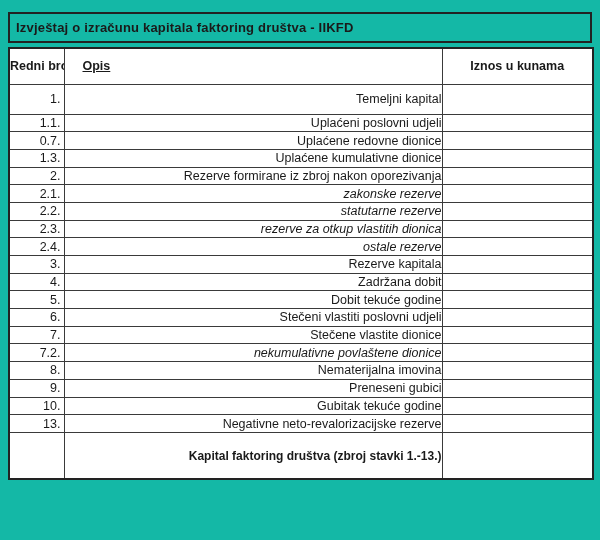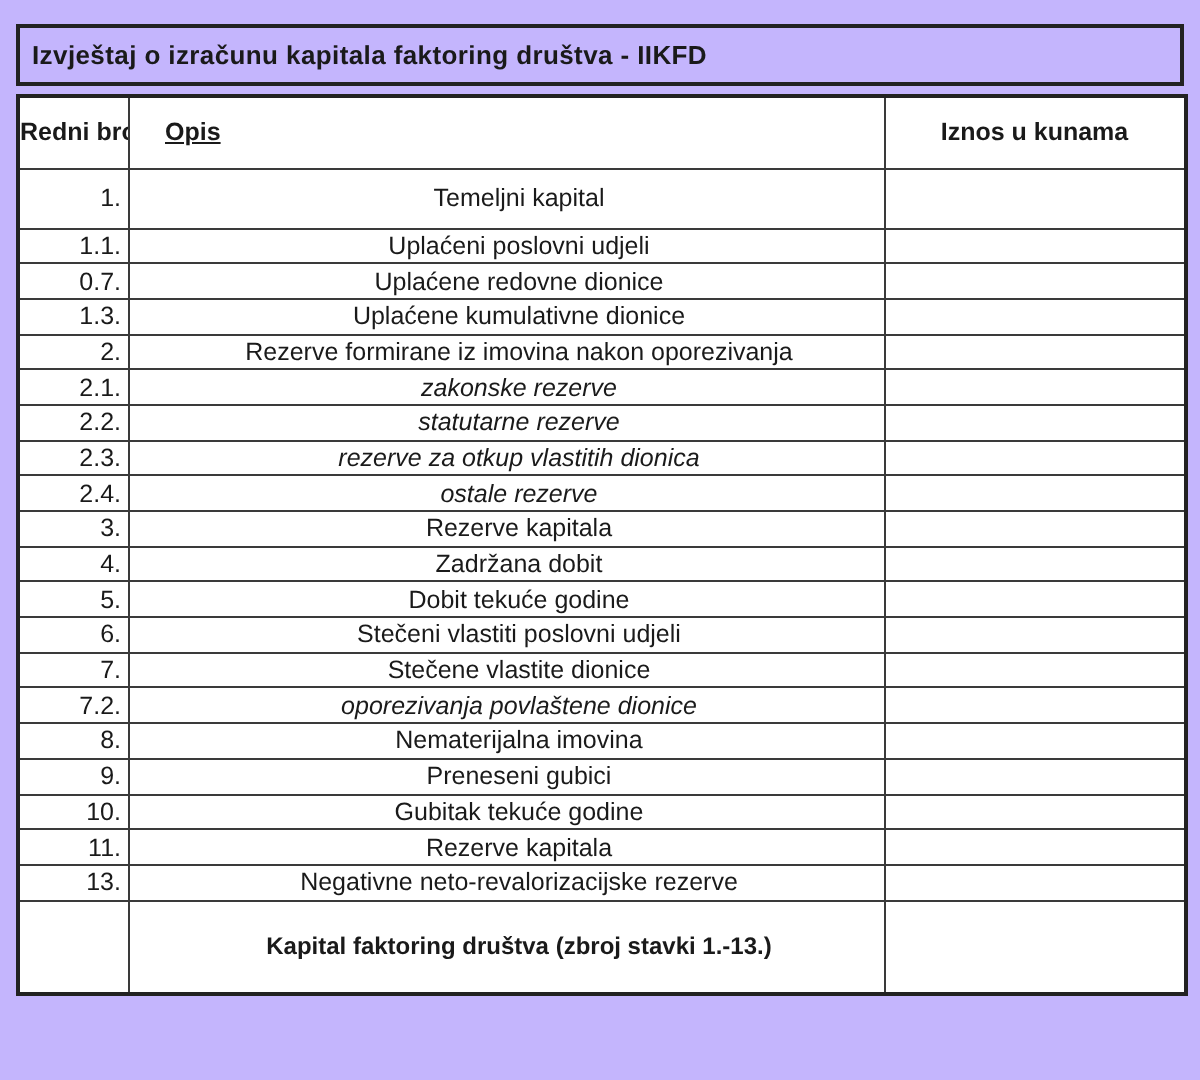--- a/index.html
+++ b/index.html
@@ -3,21 +3,21 @@
 <meta charset="utf-8">
 <style>
   * { margin: 0; padding: 0; box-sizing: border-box; }
   html, body {
     width: 600px; height: 540px;
     background: #fdfdfd;
     font-family: "Liberation Sans", "DejaVu Sans", sans-serif;
     color: #1a1a1a;
     overflow: hidden;
   }
-  .sheet { position: relative; width: 600px; height: 540px; background: #c4b5fd; }
+  .sheet { position: relative; width: 600px; height: 540px; background: #14b8a6; }
 
   .title-box {
     position: absolute; left: 8px; top: 12px;
     width: 584px; height: 31px;
     border: 2px solid #222;
     display: flex; align-items: center;
     padding-left: 6px;
     font-size: 13px; font-weight: bold;
     letter-spacing: 0.2px;
   }
@@ -50,21 +50,21 @@
     vertical-align: middle;
   }
   th.h-opis { text-align: left; padding-left: 18px; font-weight: bold; text-decoration: underline; }
   th.h-amt  { text-align: center; font-weight: bold; }
 
   tr.r-normal { height: 17.7px; }
   tr.r-first  { height: 30px; }
   tr.r-total  { height: 47px; }
 
   td.c-num  { text-align: right; padding-right: 3px; }
-  td.c-opis { text-align: center;  padding-left: 13px; }
+  td.c-opis { text-align: right;  padding-left: 13px; }
   td.c-amt  { }
 
   td.c-opis.it { font-style: italic; }
   tr.r-total td.c-opis { font-weight: bold; font-size: 12px; }
 </style>
 </head>
 <body>
 
 <div class="sheet">
 
@@ -99,21 +99,21 @@
           <td class="c-opis">Uplaćene redovne dionice</td>
           <td class="c-amt"></td>
         </tr>
         <tr class="r-normal">
           <td class="c-num">1.3.</td>
           <td class="c-opis">Uplaćene kumulativne dionice</td>
           <td class="c-amt"></td>
         </tr>
         <tr class="r-normal">
           <td class="c-num">2.</td>
-          <td class="c-opis">Rezerve formirane iz imovina nakon oporezivanja</td>
+          <td class="c-opis">Rezerve formirane iz zbroj nakon oporezivanja</td>
           <td class="c-amt"></td>
         </tr>
         <tr class="r-normal">
           <td class="c-num">2.1.</td>
           <td class="c-opis it">zakonske rezerve</td>
           <td class="c-amt"></td>
         </tr>
         <tr class="r-normal">
           <td class="c-num">2.2.</td>
           <td class="c-opis it">statutarne rezerve</td>
@@ -149,44 +149,39 @@
           <td class="c-opis">Stečeni vlastiti poslovni udjeli</td>
           <td class="c-amt"></td>
         </tr>
         <tr class="r-normal">
           <td class="c-num">7.</td>
           <td class="c-opis">Stečene vlastite dionice</td>
           <td class="c-amt"></td>
         </tr>
         <tr class="r-normal">
           <td class="c-num">7.2.</td>
-          <td class="c-opis it">oporezivanja povlaštene dionice</td>
+          <td class="c-opis it">nekumulativne povlaštene dionice</td>
           <td class="c-amt"></td>
         </tr>
         <tr class="r-normal">
           <td class="c-num">8.</td>
           <td class="c-opis">Nematerijalna imovina</td>
           <td class="c-amt"></td>
         </tr>
         <tr class="r-normal">
           <td class="c-num">9.</td>
           <td class="c-opis">Preneseni gubici</td>
           <td class="c-amt"></td>
         </tr>
         <tr class="r-normal">
           <td class="c-num">10.</td>
           <td class="c-opis">Gubitak tekuće godine</td>
           <td class="c-amt"></td>
         </tr>
         <tr class="r-normal">
-          <td class="c-num">11.</td>
-          <td class="c-opis">Rezerve kapitala</td>
-          <td class="c-amt"></td>
-        </tr>
-        <tr class="r-normal">
           <td class="c-num">13.</td>
           <td class="c-opis">Negativne neto-revalorizacijske rezerve</td>
           <td class="c-amt"></td>
         </tr>
         <tr class="r-total">
           <td class="c-num"></td>
           <td class="c-opis">Kapital faktoring društva (zbroj stavki 1.-13.)</td>
           <td class="c-amt"></td>
         </tr>
       </tbody>

